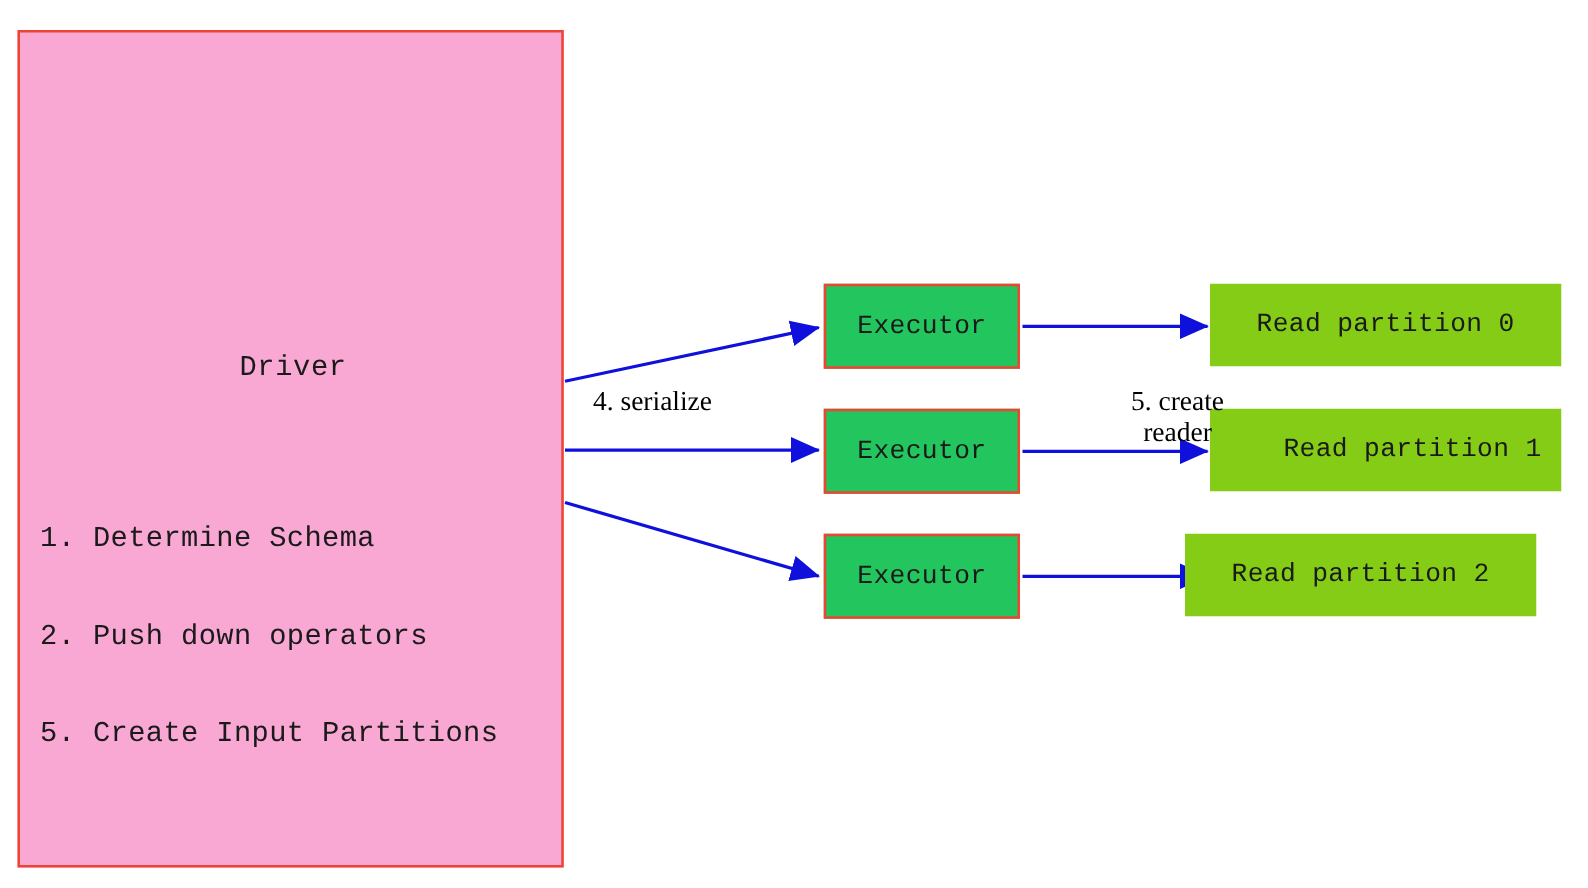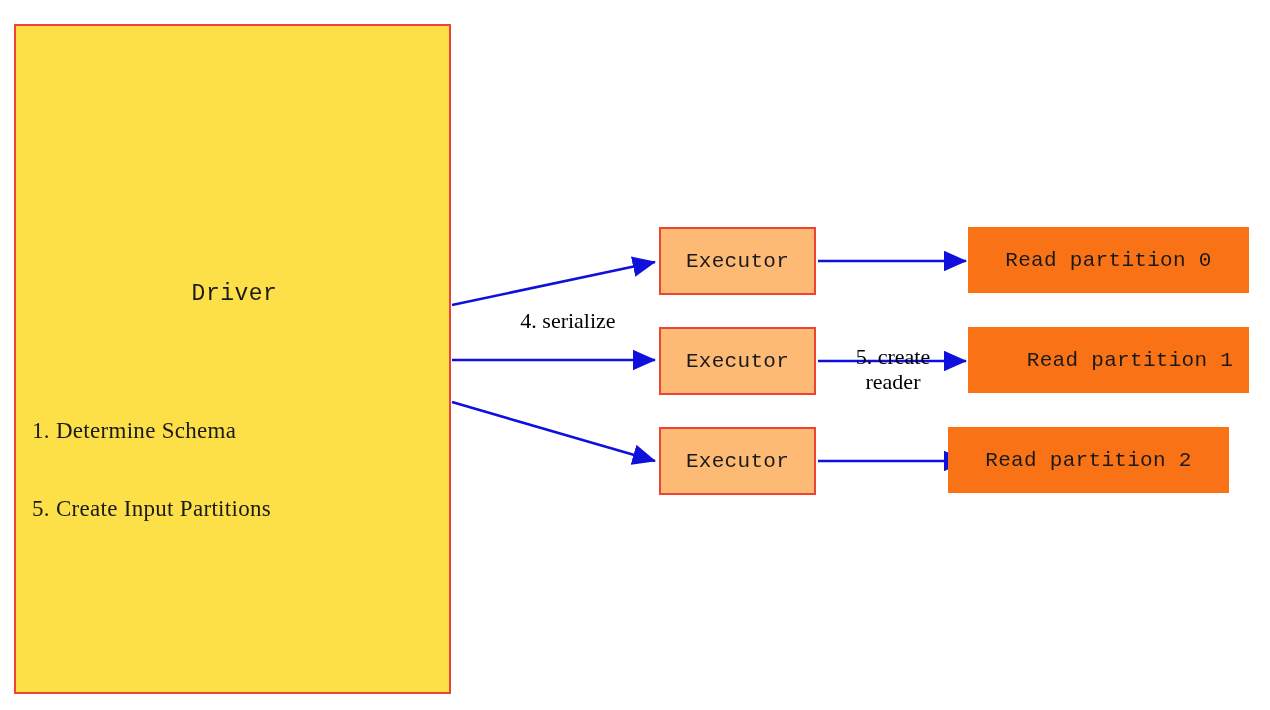--- a/index.html
+++ b/index.html
@@ -26,63 +26,63 @@
   .box {
     position: absolute;
     box-sizing: border-box;
   }
   .driver-box {
     left: 14px;
     top: 24px;
     width: 437px;
     height: 670px;
     border: 2px solid #ee4433;
-    background: #fde047;
+    background: #f9a8d4;
   }
   .driver-title {
     position: absolute;
     left: 0;
     top: 255px;
     width: 437px;
     text-align: center;
     font-family: "Liberation Mono", "DejaVu Sans Mono", monospace;
     font-size: 23px;
     color: #1a1a1a;
     letter-spacing: 0.5px;
   }
   .driver-steps {
     position: absolute;
     left: 16px;
     top: 340px;
-    font-family: Liberation Serif, serif;
+    font-family: Liberation Mono, monospace;
     font-size: 23px;
     line-height: 26px;
     color: #1a1a1a;
     letter-spacing: 0.3px;
     white-space: pre;
   }
   .driver-steps div { white-space: pre; }
 
   .executor-box {
     width: 157px;
     height: 68px;
     border: 2px solid #ee4433;
-    background: #fdba74;
+    background: #22c55e;
     display: flex;
     align-items: center;
     justify-content: center;
     font-family: "Liberation Mono", "DejaVu Sans Mono", monospace;
     font-size: 21px;
     color: #1a1a1a;
     letter-spacing: 0.3px;
   }
   .partition-box {
     width: 281px;
     height: 66px;
-    background: #f97316;
+    background: #84cc16;
     display: flex;
     align-items: center;
     justify-content: center;
     font-family: "Liberation Mono", "DejaVu Sans Mono", monospace;
     font-size: 21px;
     color: #1a1a1a;
     letter-spacing: 0.3px;
   }
   .edge-label {
     position: absolute;
@@ -115,34 +115,35 @@
 
     <line x1="818" y1="261" x2="966" y2="261" stroke="#1010dd" stroke-width="2.6" marker-end="url(#ah)"></line>
     <line x1="818" y1="361" x2="966" y2="361" stroke="#1010dd" stroke-width="2.6" marker-end="url(#ah)"></line>
     <line x1="818" y1="461" x2="966" y2="461" stroke="#1010dd" stroke-width="2.6" marker-end="url(#ah)"></line>
   </svg>
 
   <div class="box driver-box">
     <div class="driver-title">Driver</div>
     <div class="driver-steps">
       <div>1. Determine Schema</div>
+      <div>2. Push down operators</div>
       <div>5. Create Input Partitions</div>
     </div>
   </div>
 
   <div class="box executor-box" style="left:659px; top:227px;">Executor</div>
   <div class="box executor-box" style="left:659px; top:327px;">Executor</div>
   <div class="box executor-box" style="left:659px; top:427px;">Executor</div>
 
   <div class="box partition-box" style="left:968px; top:227px;">Read partition 0</div>
   <div class="box partition-box" style="left:968px; top:327px;padding-left:43px;">Read partition 1</div>
   <div class="box partition-box" style="left:948px; top:427px;">Read partition 2</div>
 
-  <div class="edge-label" style="left:479px; top:308px; width:178px;">
+  <div class="edge-label" style="left:433px; top:308px; width:178px;">
     <div>4. serialize</div>
   </div>
 
-  <div class="edge-label" style="left:823px; top:308px; width:140px;margin-top:36px;">
+  <div class="edge-label" style="left:872px; top:308px; width:140px;">
     <div>5. create</div>
     <div>reader</div>
   </div>
 
 </div>
 
 </body></html>

